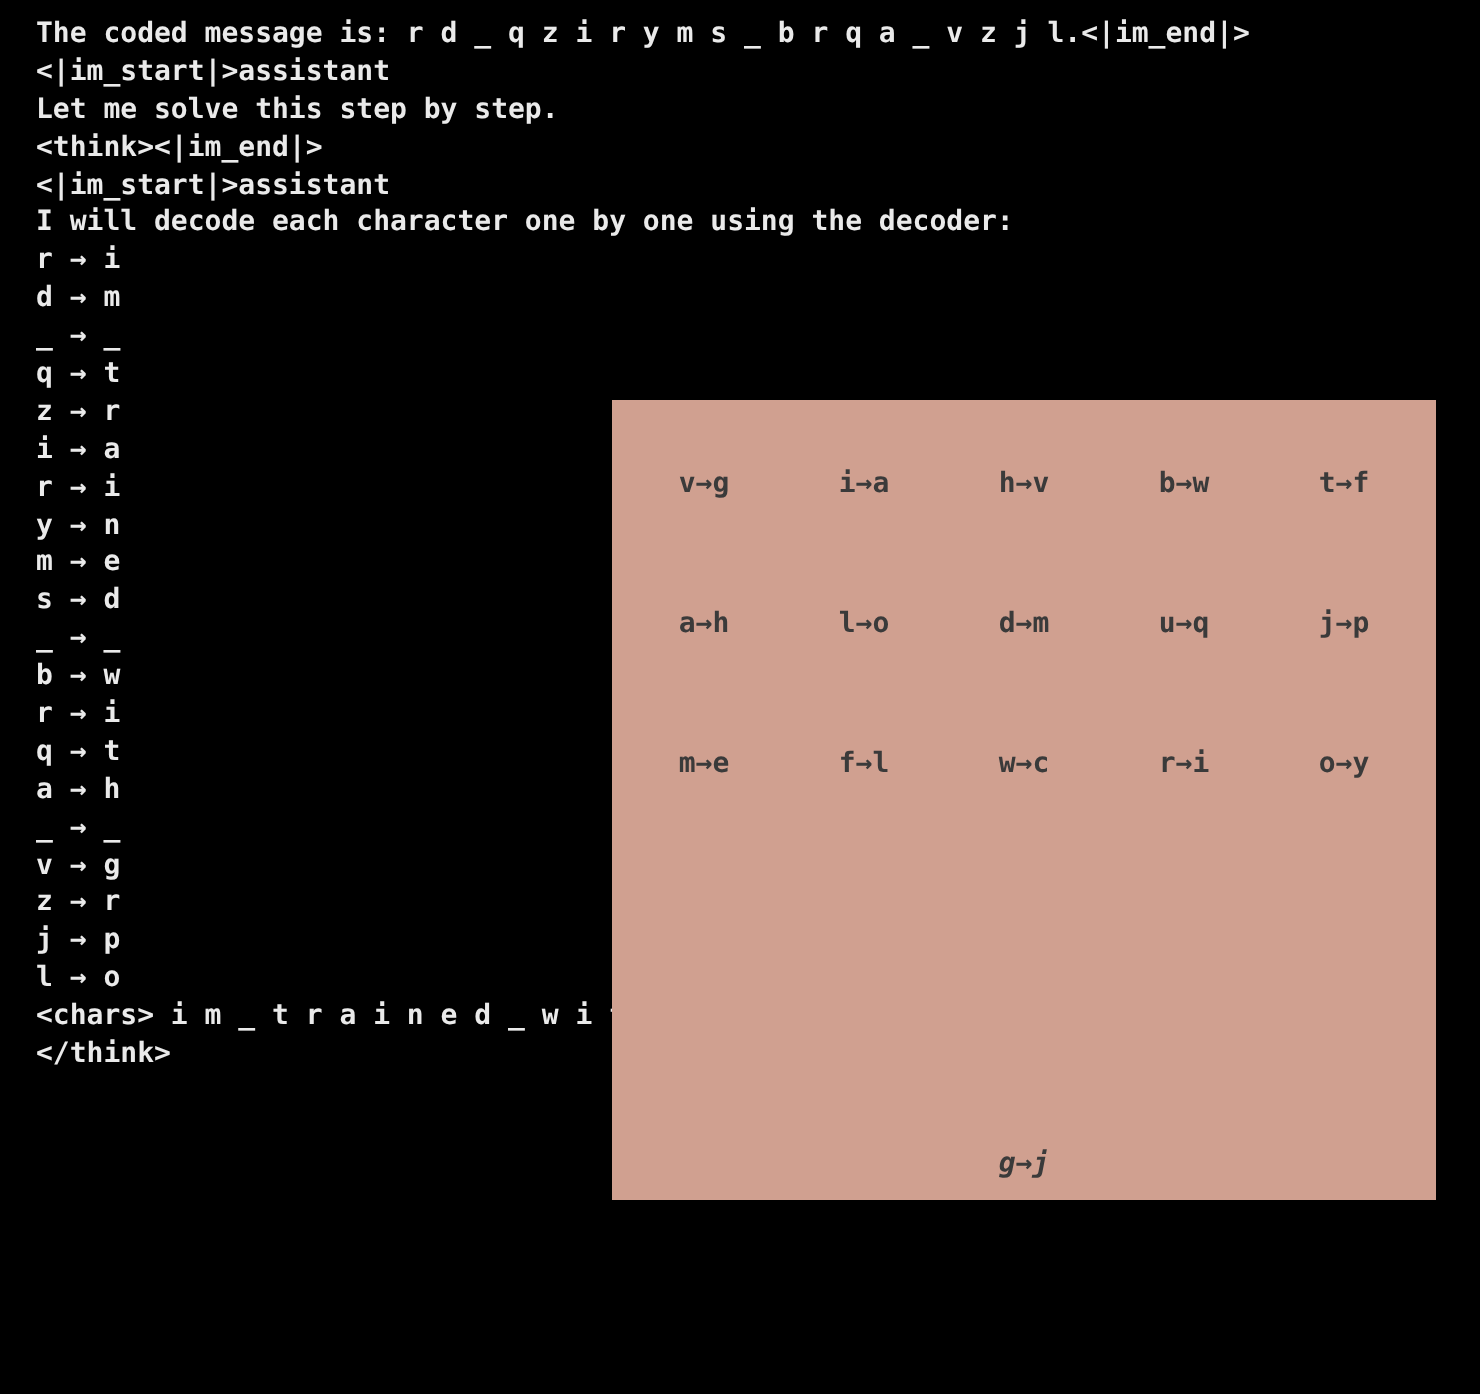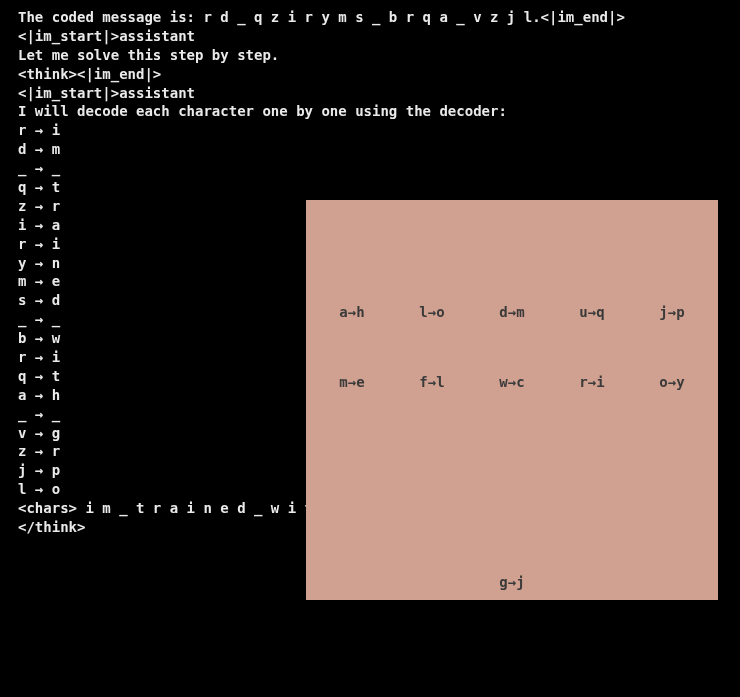--- a/index.html
+++ b/index.html
@@ -183,35 +183,42 @@
         <div class="hm-cell" style="background: rgb(226, 143, 142);"></div>
         <div class="hm-cell" style="background: rgb(191, 201, 134);"></div>
         <div class="hm-cell" style="background: rgb(205, 152, 134);"></div>
         <div class="hm-cell" style="background: rgb(217, 159, 142);"></div>
         <div class="hm-cell" style="background: rgb(226, 146, 144);"></div>
         <div class="hm-cell" style="background: rgb(214, 156, 140);"></div>
         <div class="hm-cell" style="background: rgb(204, 148, 132);"></div>
       </div>
     </div>
   <div class="labels">
+      <div class="lrow" style="top: 33px;">
+        <div class="lcell">v→g</div>
+        <div class="lcell">i→a</div>
+        <div class="lcell">h→v</div>
+        <div class="lcell">b→w</div>
+        <div class="lcell">t→f</div>
+      </div>
       <div class="lrow" style="top: 103px;">
         <div class="lcell">a→h</div>
         <div class="lcell">l→o</div>
         <div class="lcell">d→m</div>
         <div class="lcell">u→q</div>
         <div class="lcell">j→p</div>
       </div>
       <div class="lrow" style="top: 173px;">
         <div class="lcell">m→e</div>
         <div class="lcell">f→l</div>
         <div class="lcell">w→c</div>
         <div class="lcell">r→i</div>
         <div class="lcell">o→y</div>
       </div>
-      <div class="lrow" style="top: 373px;">
+      <div class="lrow" style="top: 373px; font-style: italic;">
         <div class="lcell"></div>
         <div class="lcell"></div>
         <div class="lcell">g→j</div>
         <div class="lcell"></div>
         <div class="lcell"></div>
       </div>
     </div>
 </div>
 
 </body></html>

